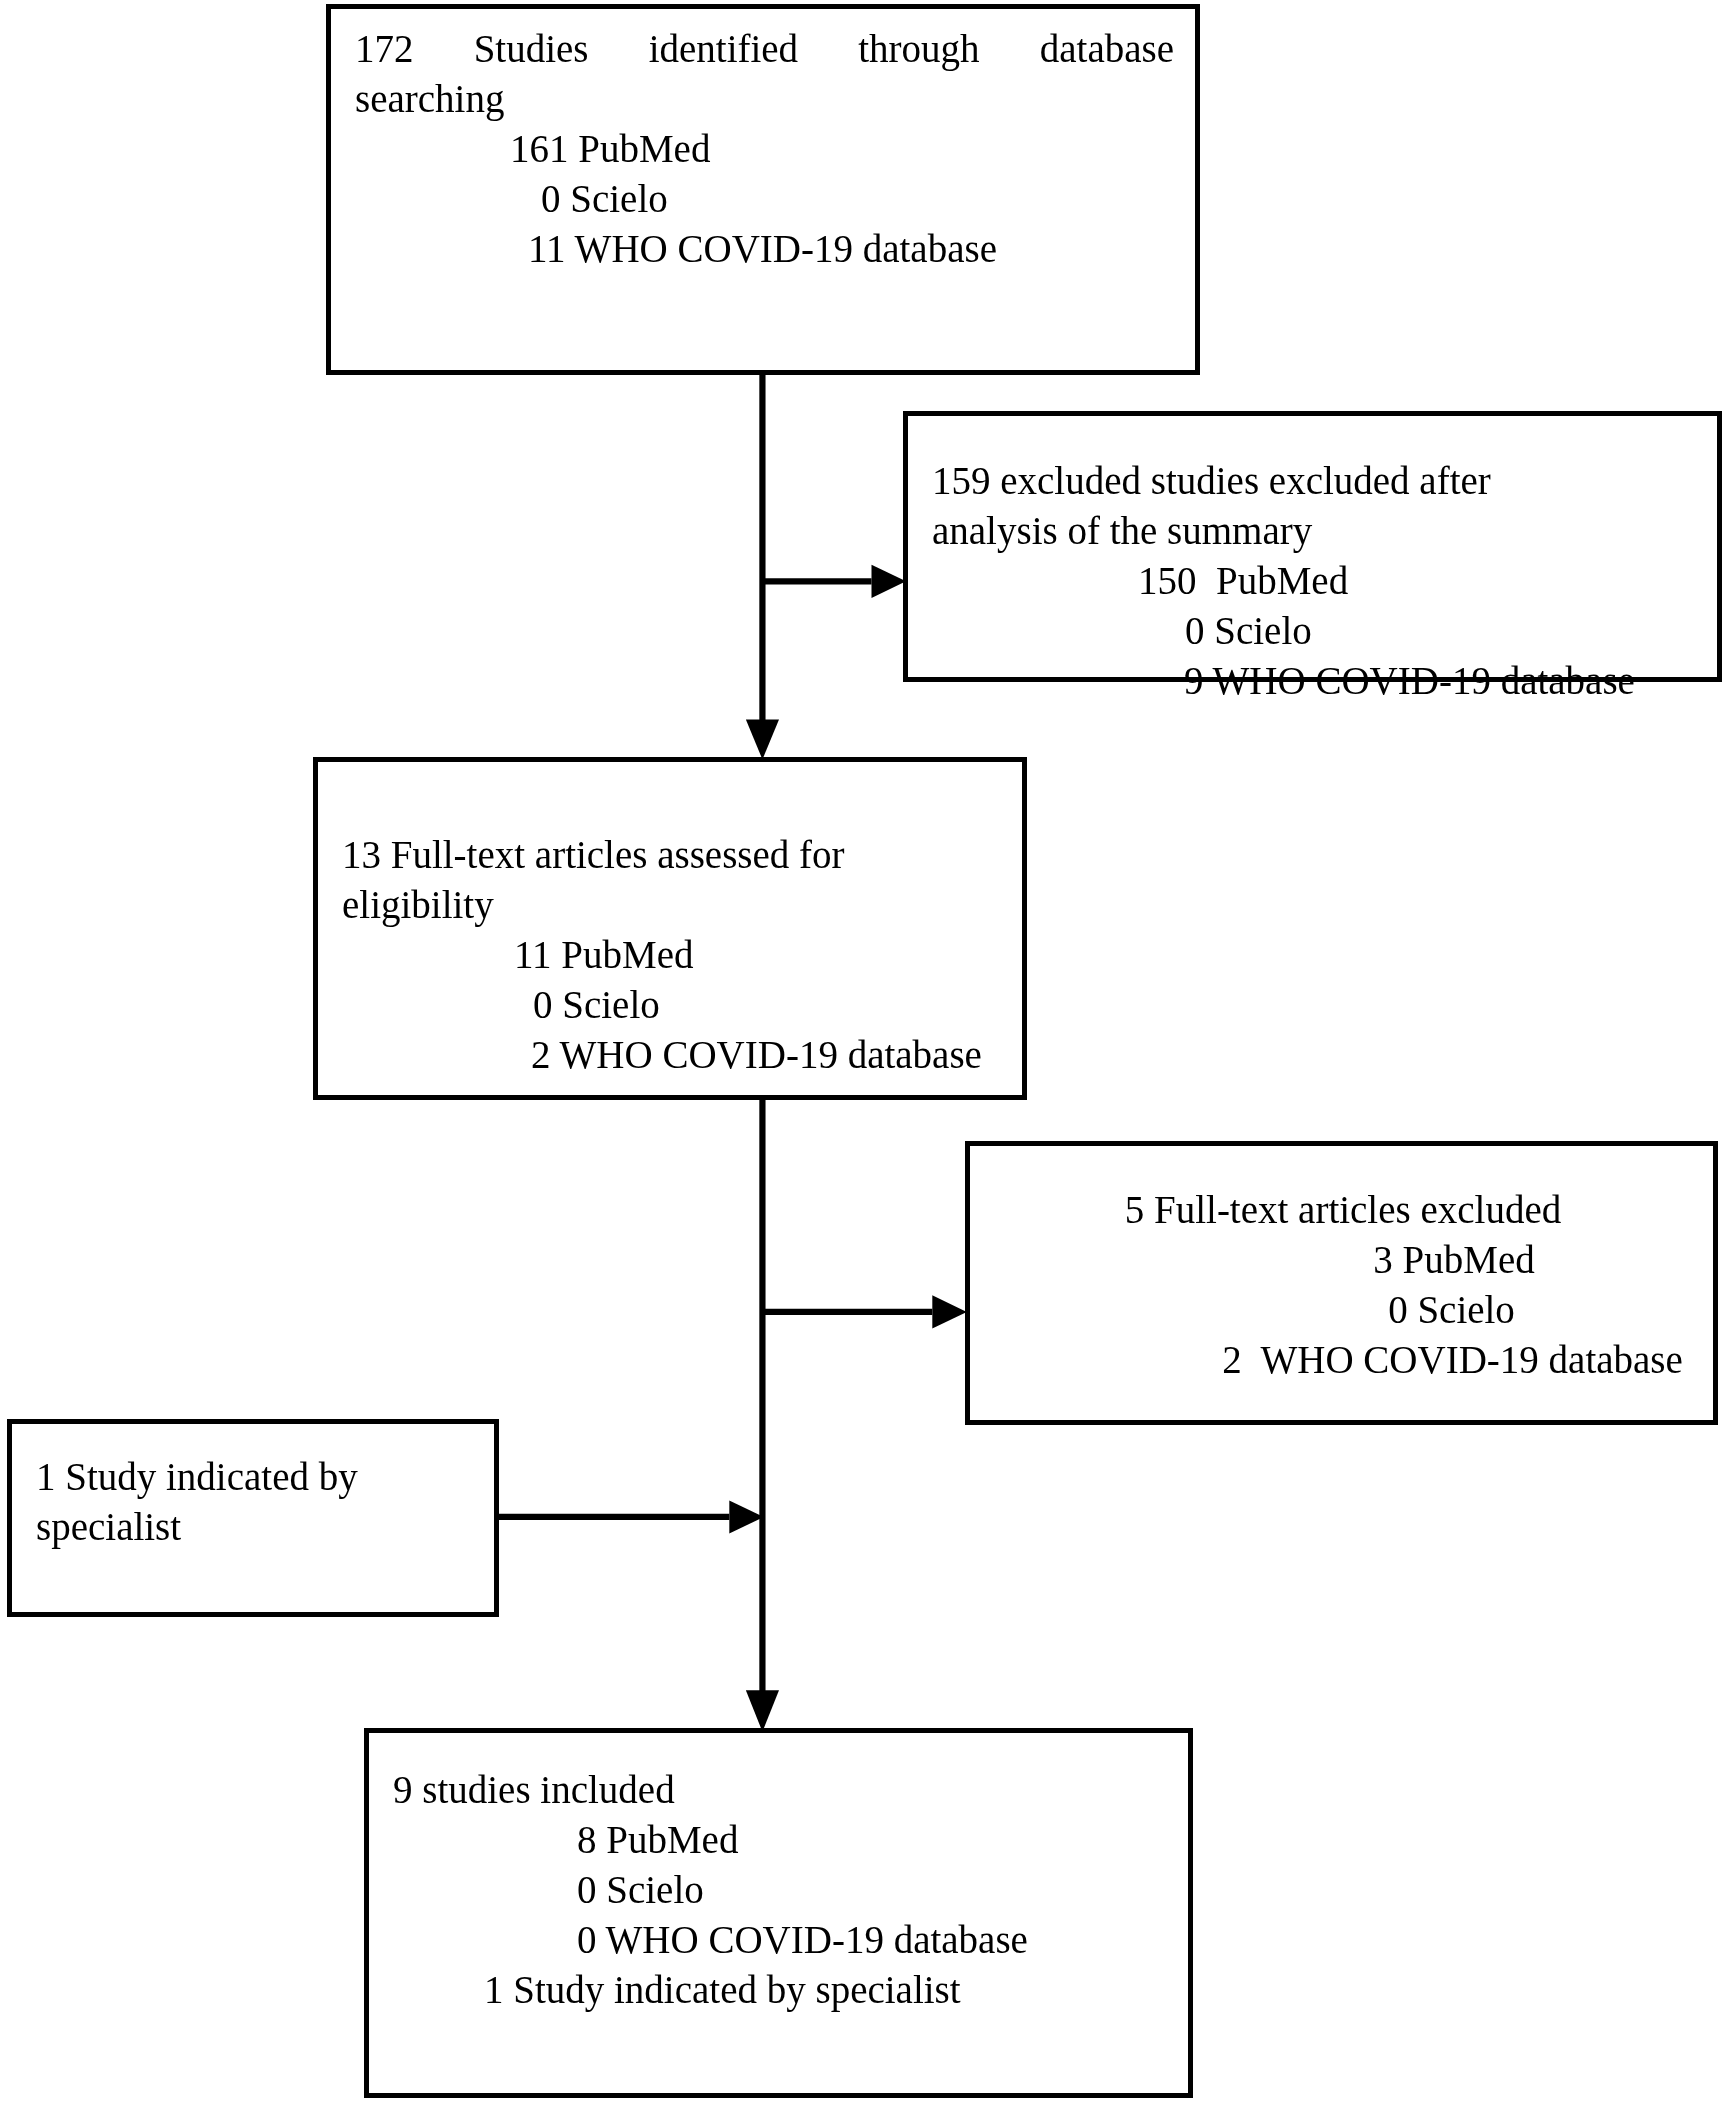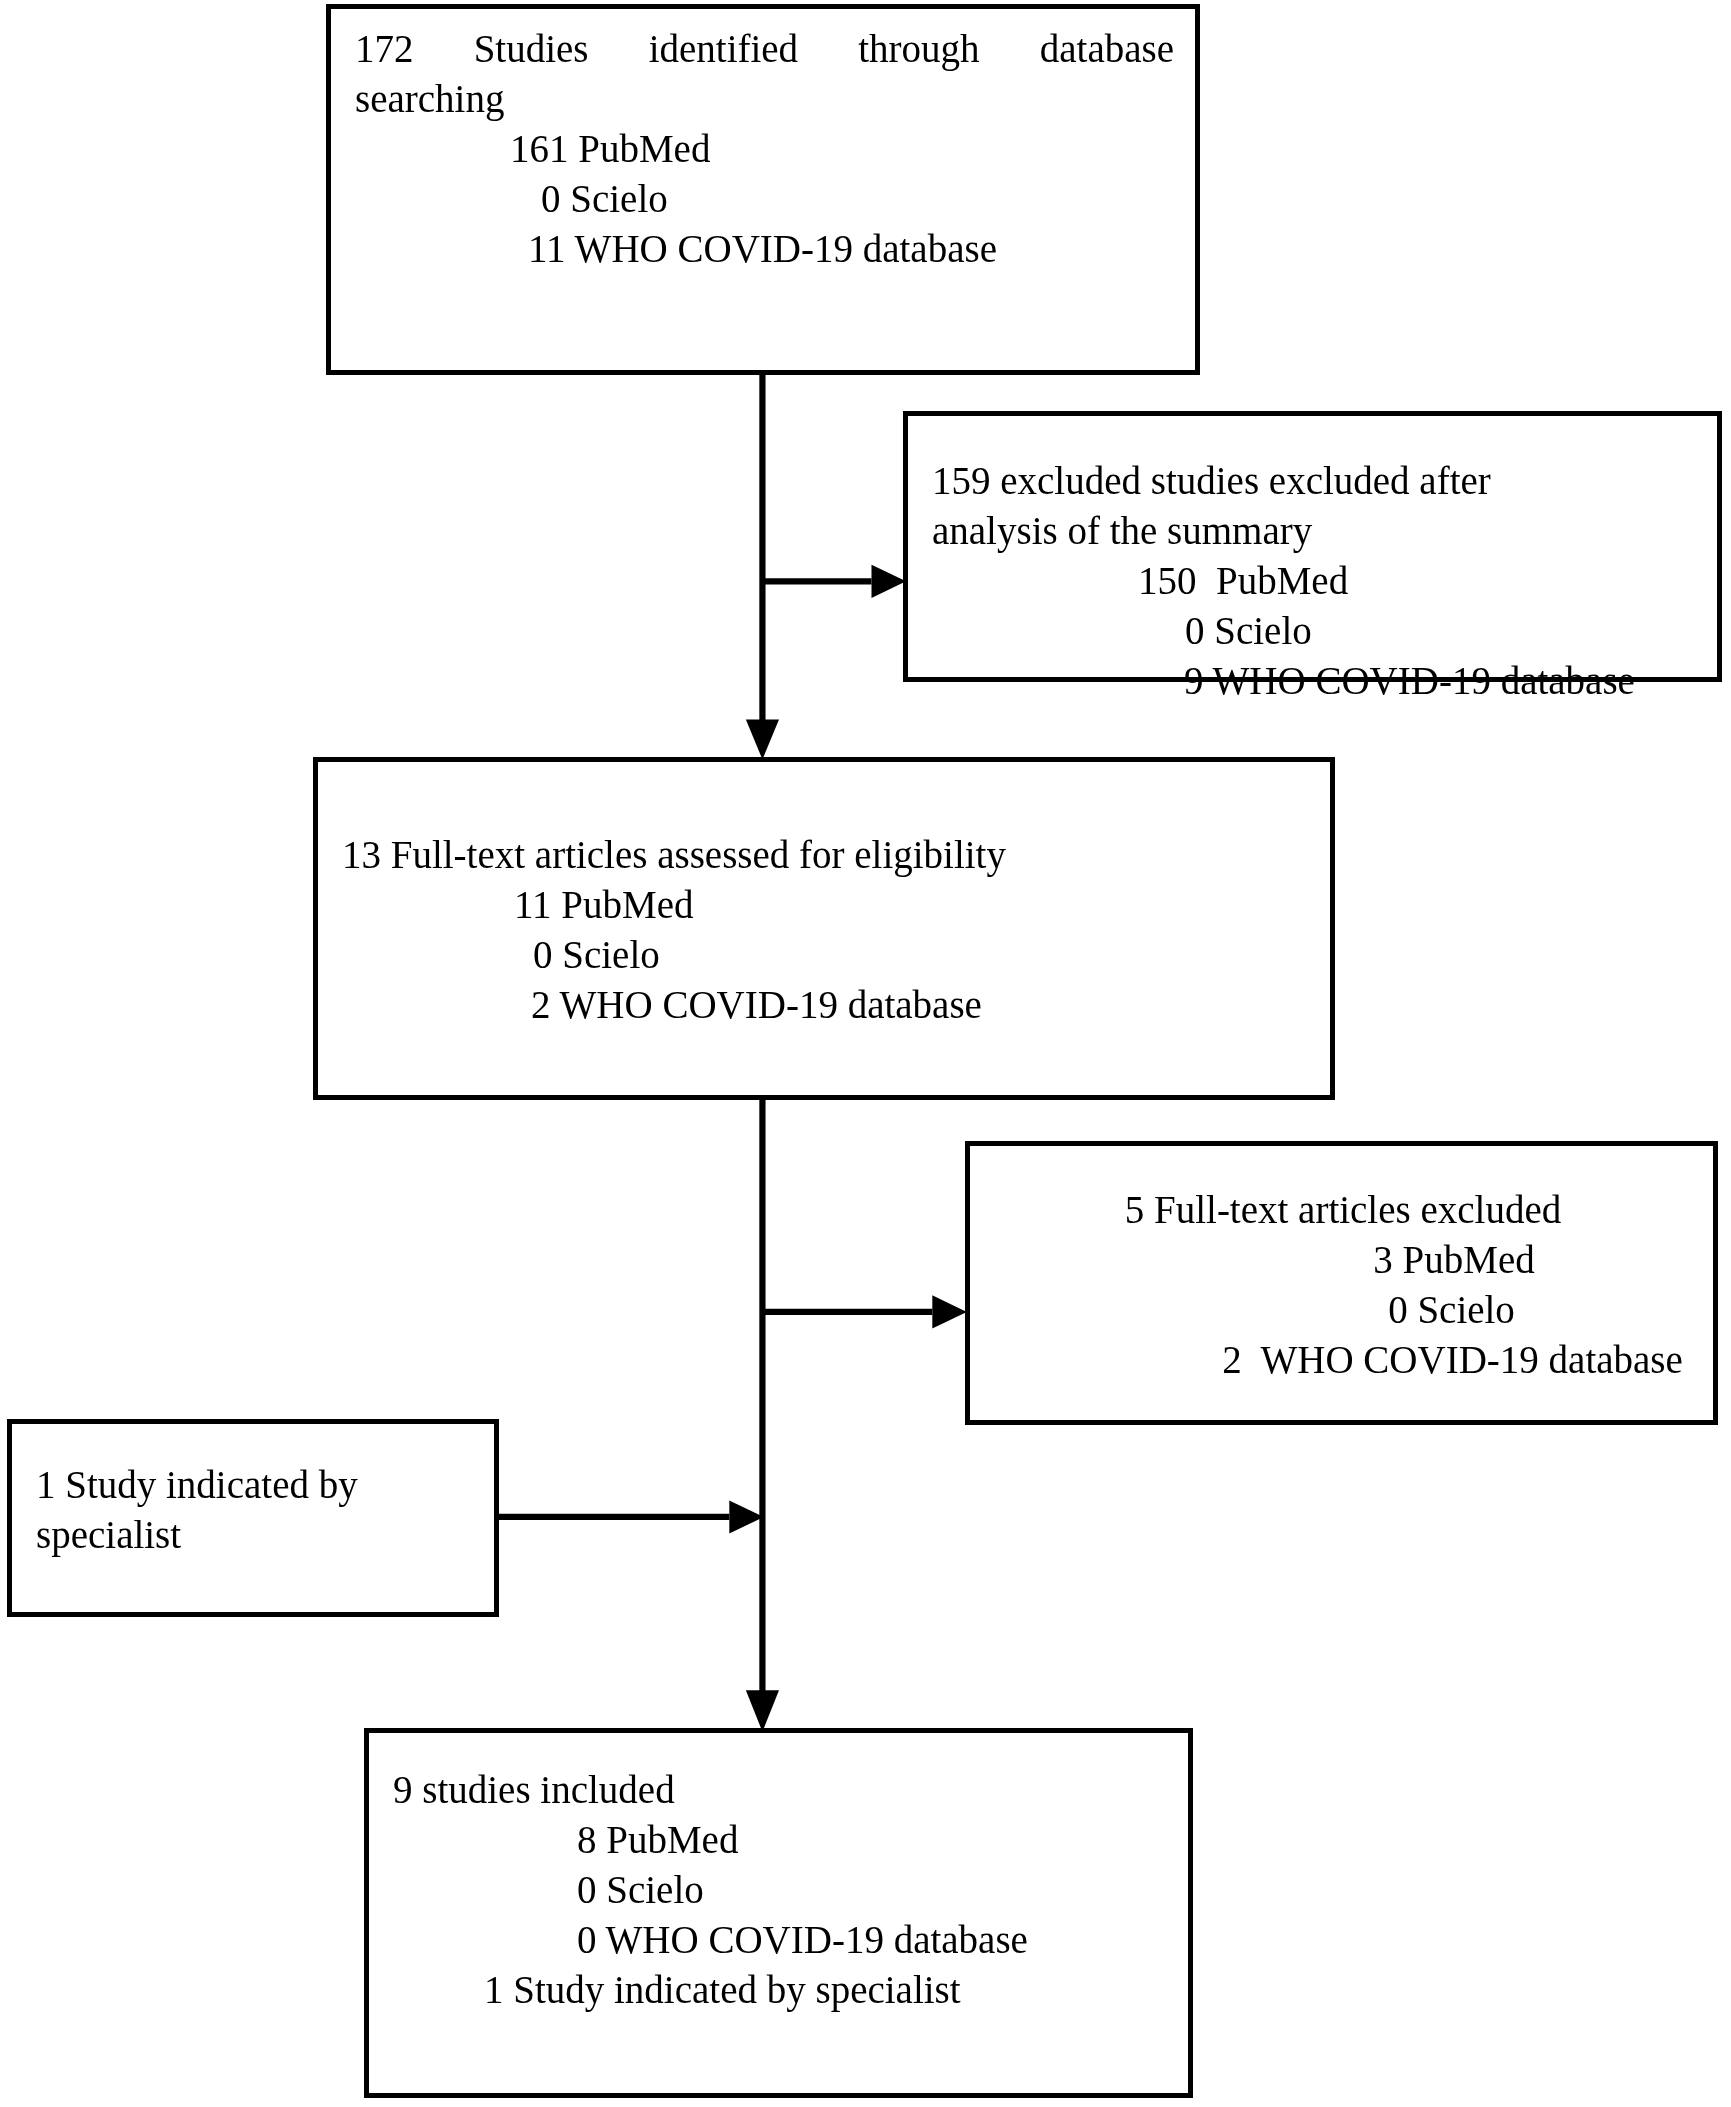--- a/index.html
+++ b/index.html
@@ -37,26 +37,26 @@
   .tline, .item { white-space: pre-wrap; }
   .justify-line {
     text-align: justify;
     text-align-last: justify;
   }
   
   #box-identification   { left: 326px;  top: 3.5px;    width: 874px; height: 371px; }
   #box-identification .inner { padding-top: 15px; }
   #box-excluded-summary { left: 903px; top: 411px;  width: 819px; height: 271px; }
   #box-excluded-summary .inner { padding-top: 40px; }
-  #box-assessed         { left: 313px;  top: 757px; width: 1022px; height: 343px; }
+  #box-assessed         { left: 313px;  top: 757px; width: 714px; height: 343px; }
   #box-assessed .inner  { padding-top: 68px; }
   #box-fulltext-excluded{ left: 965px; top: 1141px; width: 753px; height: 284px; text-align: center; }
   #box-fulltext-excluded .inner { padding-top: 39px; }
   #box-specialist       { left: 7px;   top: 1419px; width: 492px;  height: 198px; }
-  #box-specialist .inner{ padding-top: 36px; }
+  #box-specialist .inner{ padding-top: 28px; }
   #box-included         { left: 364px;  top: 1728px; width: 829px; height: 370px; }
   #box-included .inner  { padding-top: 32px; }
 
   
   #box-identification .item.i0 { margin-left: 155px; }
   #box-identification .item.i1 { margin-left: 186px; }
   #box-identification .item.i2 { margin-left: 173px; }
 
   #box-excluded-summary .item.i0 { margin-left: 206px; }
   #box-excluded-summary .item.i1 { margin-left: 253px; }

